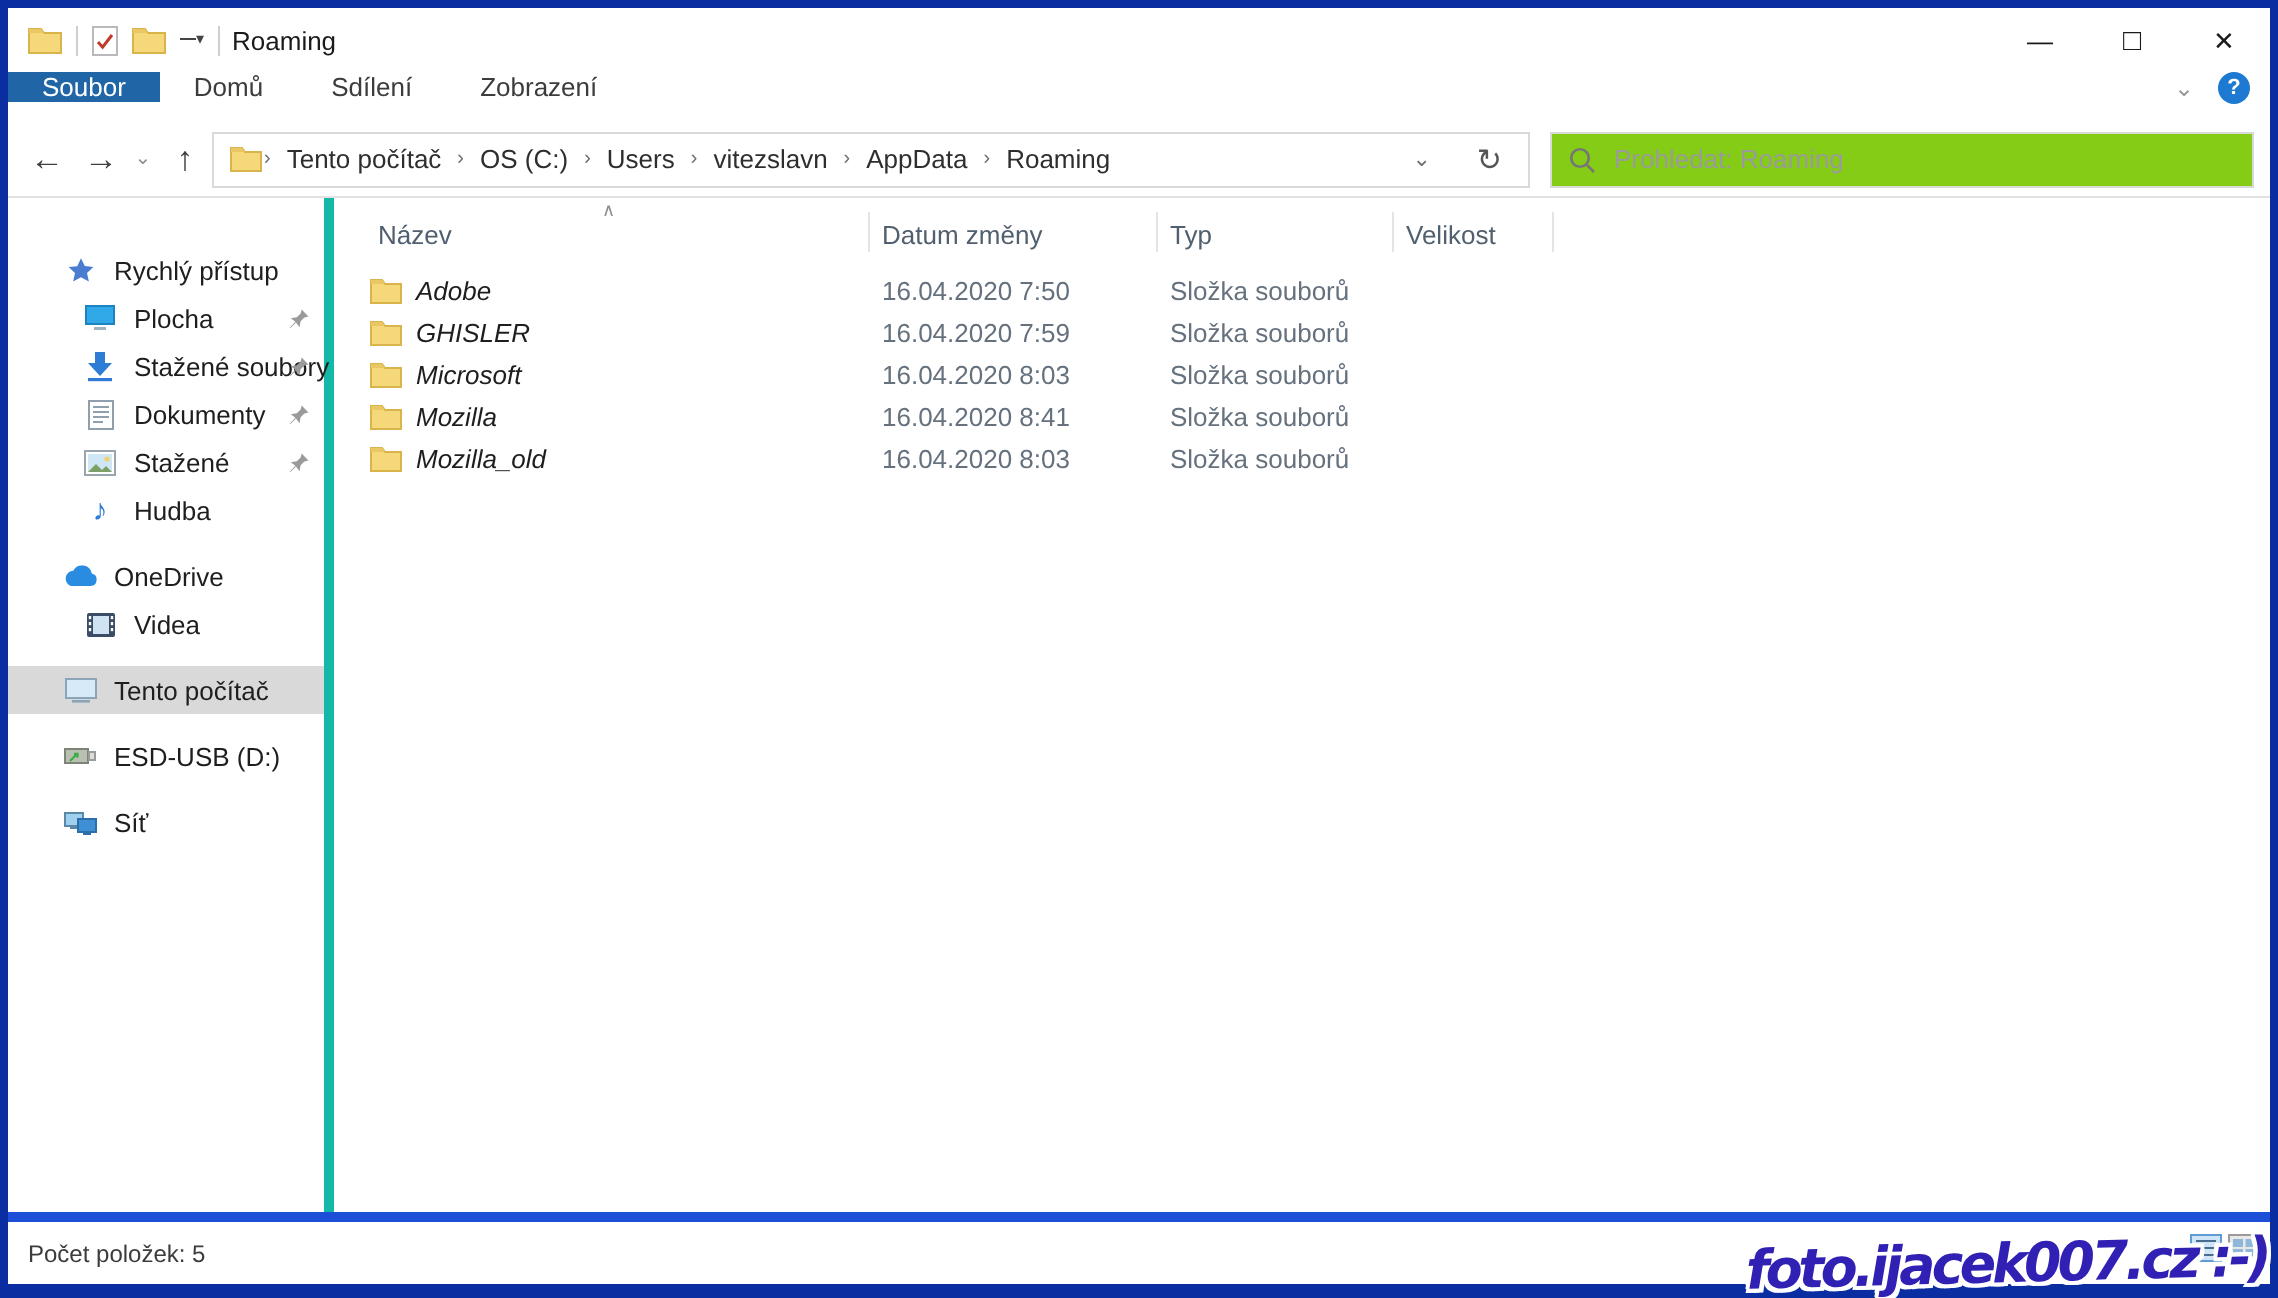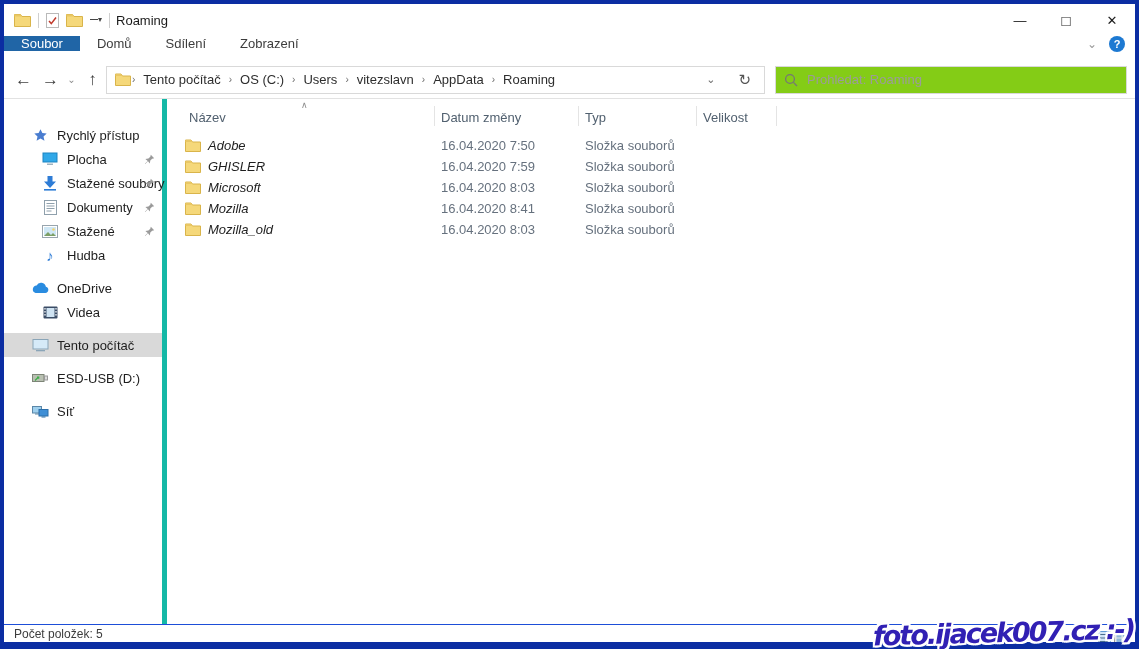--- a/index.html
+++ b/index.html
@@ -74,21 +74,21 @@
   .sort-caret { position:absolute; top:-6px; left:118px; color:#8f8f8f; font-size:9px; }
   .rows { margin-top:6px; }
   .row { display:flex; height:21px; align-items:center; color:#1e1e1e; }
   .cell { padding-left:6px; white-space:nowrap; overflow:hidden; }
   .cell.name { width:252px; display:flex; align-items:center; gap:7px; padding-left:2px;font-style:italic; }
   .cell.mod  { width:144px; color:#66717e; }
   .cell.typ  { width:118px; color:#66717e; }
   .cell.size { width:80px; }
 
   
-  .statusbar { height:18px; border-top:1px solid #1d4ed8; display:flex; align-items:center;
+  .statusbar { height:36px; border-top:5px solid #1d4ed8; display:flex; align-items:center;
                padding-left:10px; font-size:12px; color:#3c3c3c; flex-shrink:0; position:relative; }
   .view-toggles { position:absolute; right:5px; top:6px; display:flex; gap:3px; }
 
   
   .watermark { position:absolute; right:5px; bottom:1px; z-index:20; white-space:nowrap;
                font-family:"DejaVu Sans", sans-serif; font-weight:bold; font-style:italic;
                font-size:27px; letter-spacing:-2px; color:#3120b4; transform:rotate(-1.5deg);
                text-shadow:-2px -2px 0 #fff, 2px -2px 0 #fff, -2px 2px 0 #fff, 2px 2px 0 #fff,
                             0 -2px 0 #fff, 0 2px 0 #fff, -2px 0 0 #fff, 2px 0 0 #fff; }
 </style>

